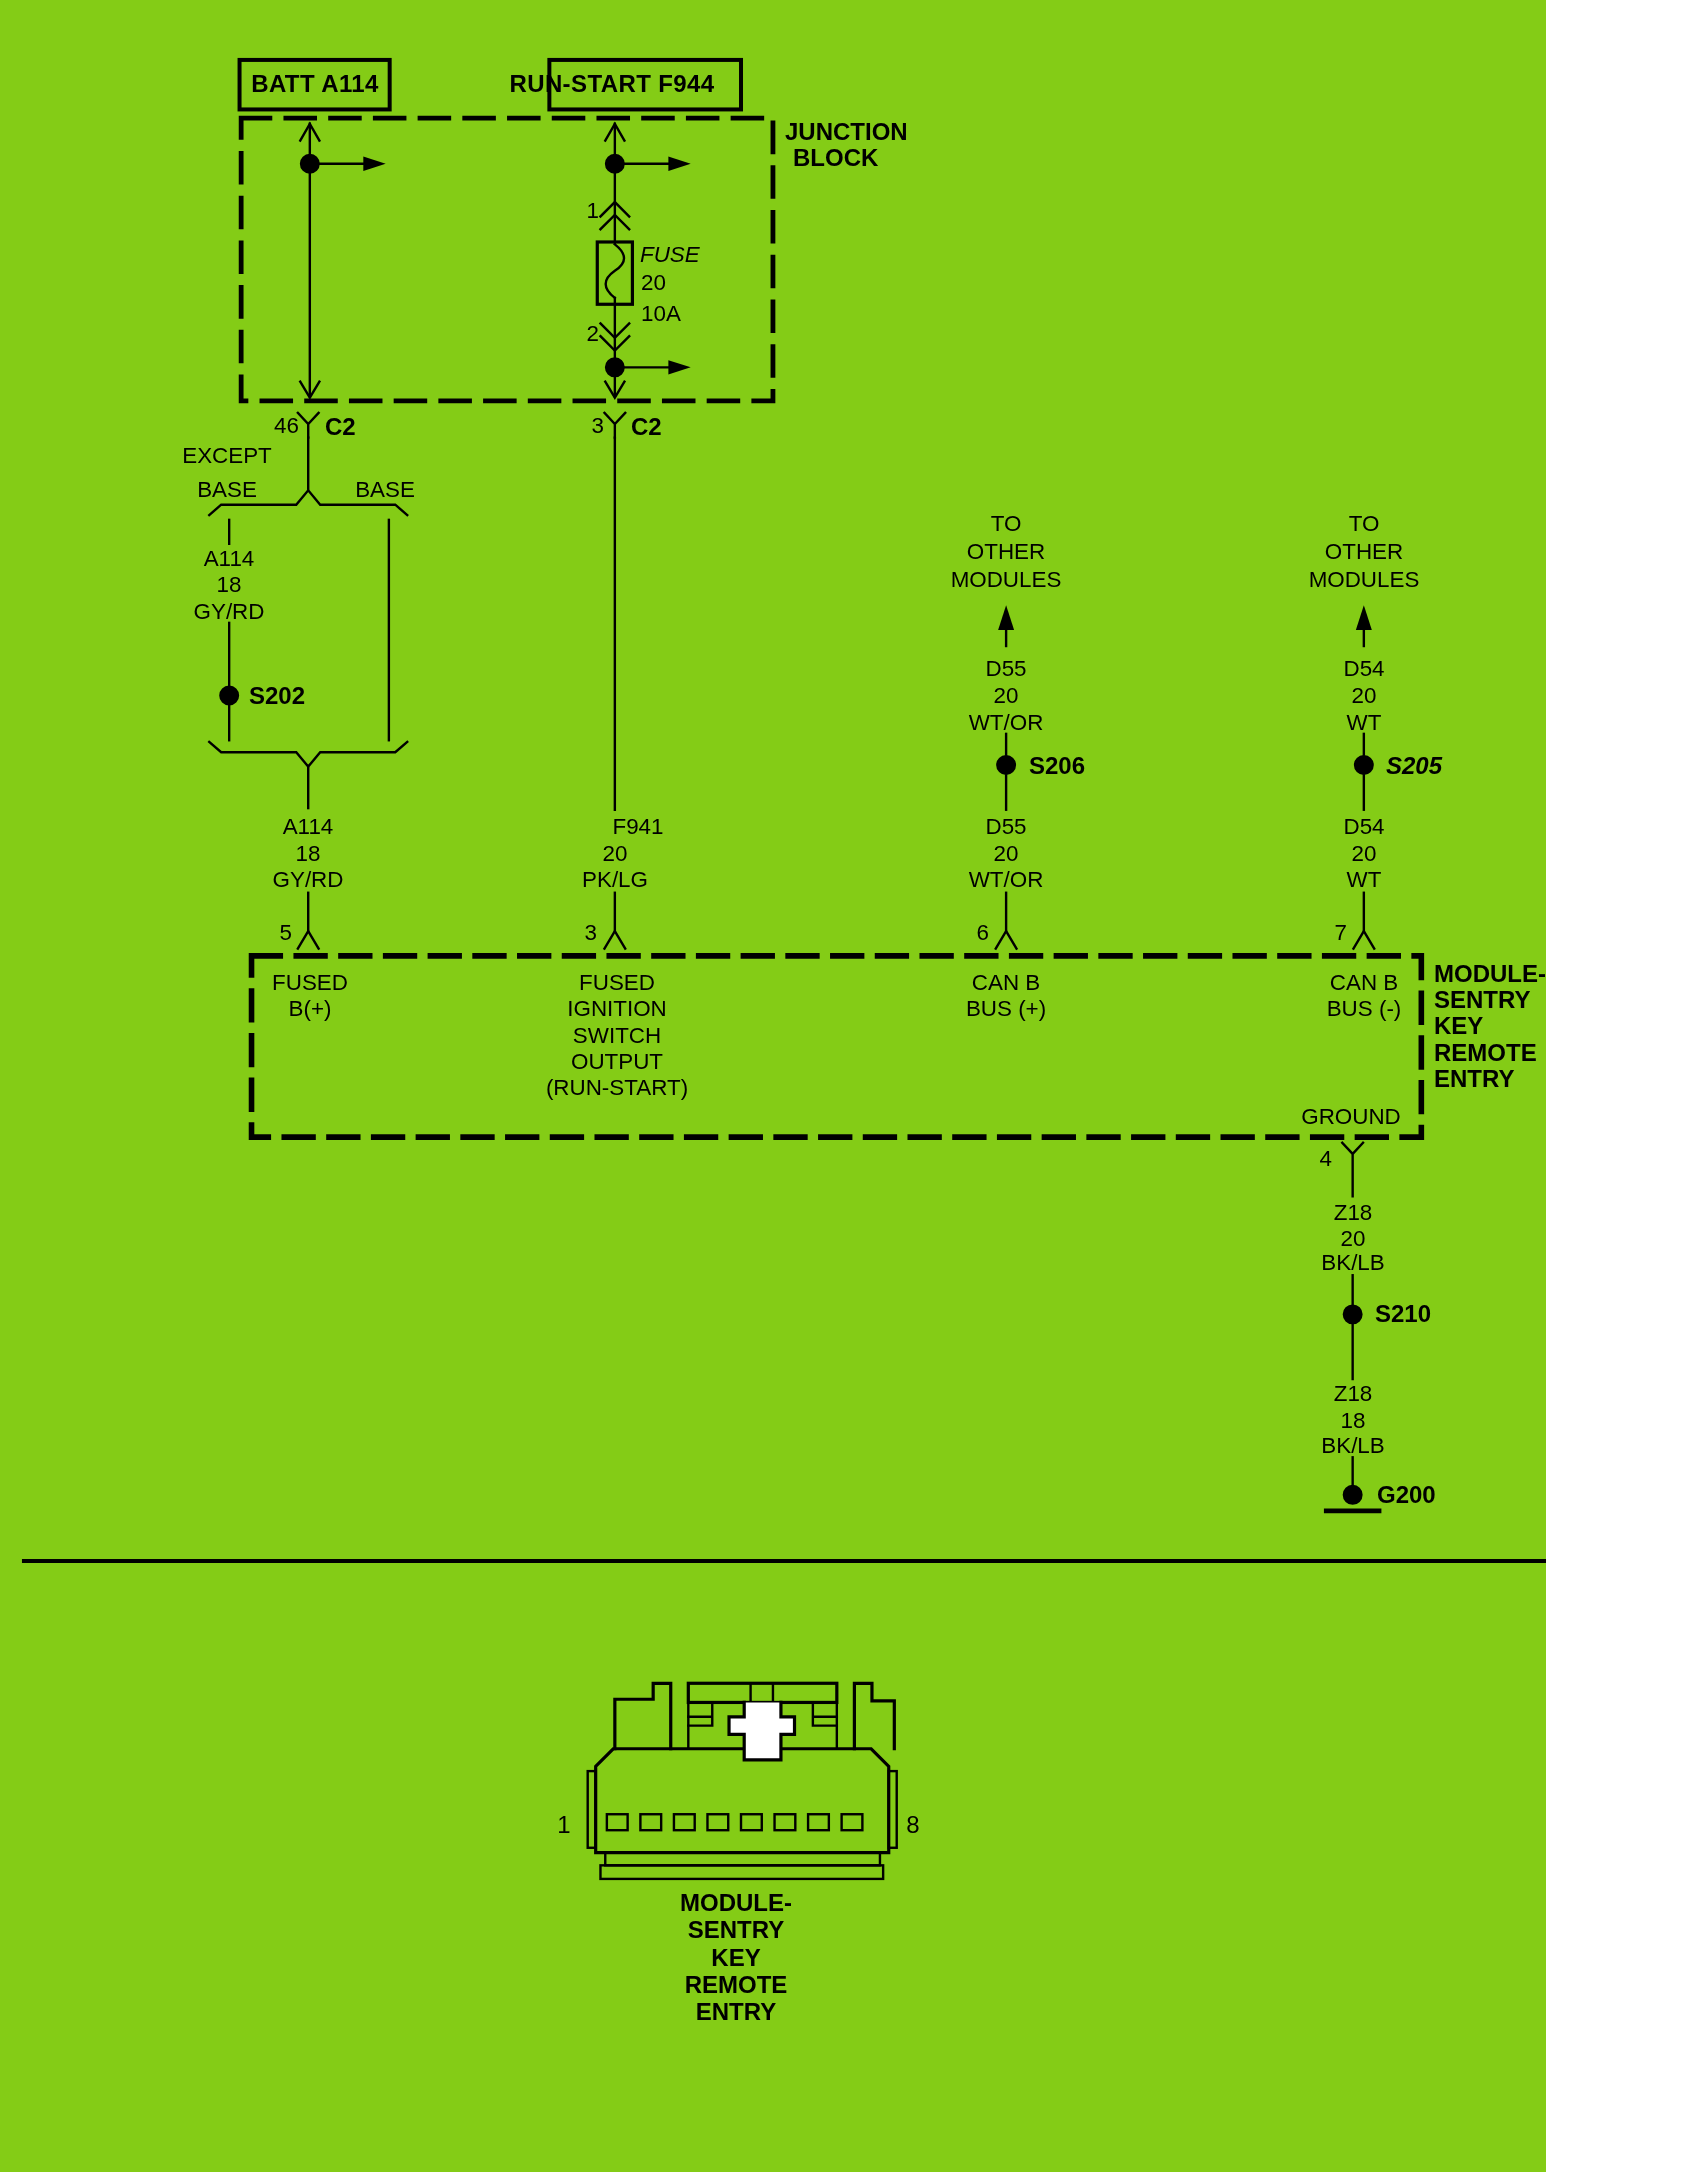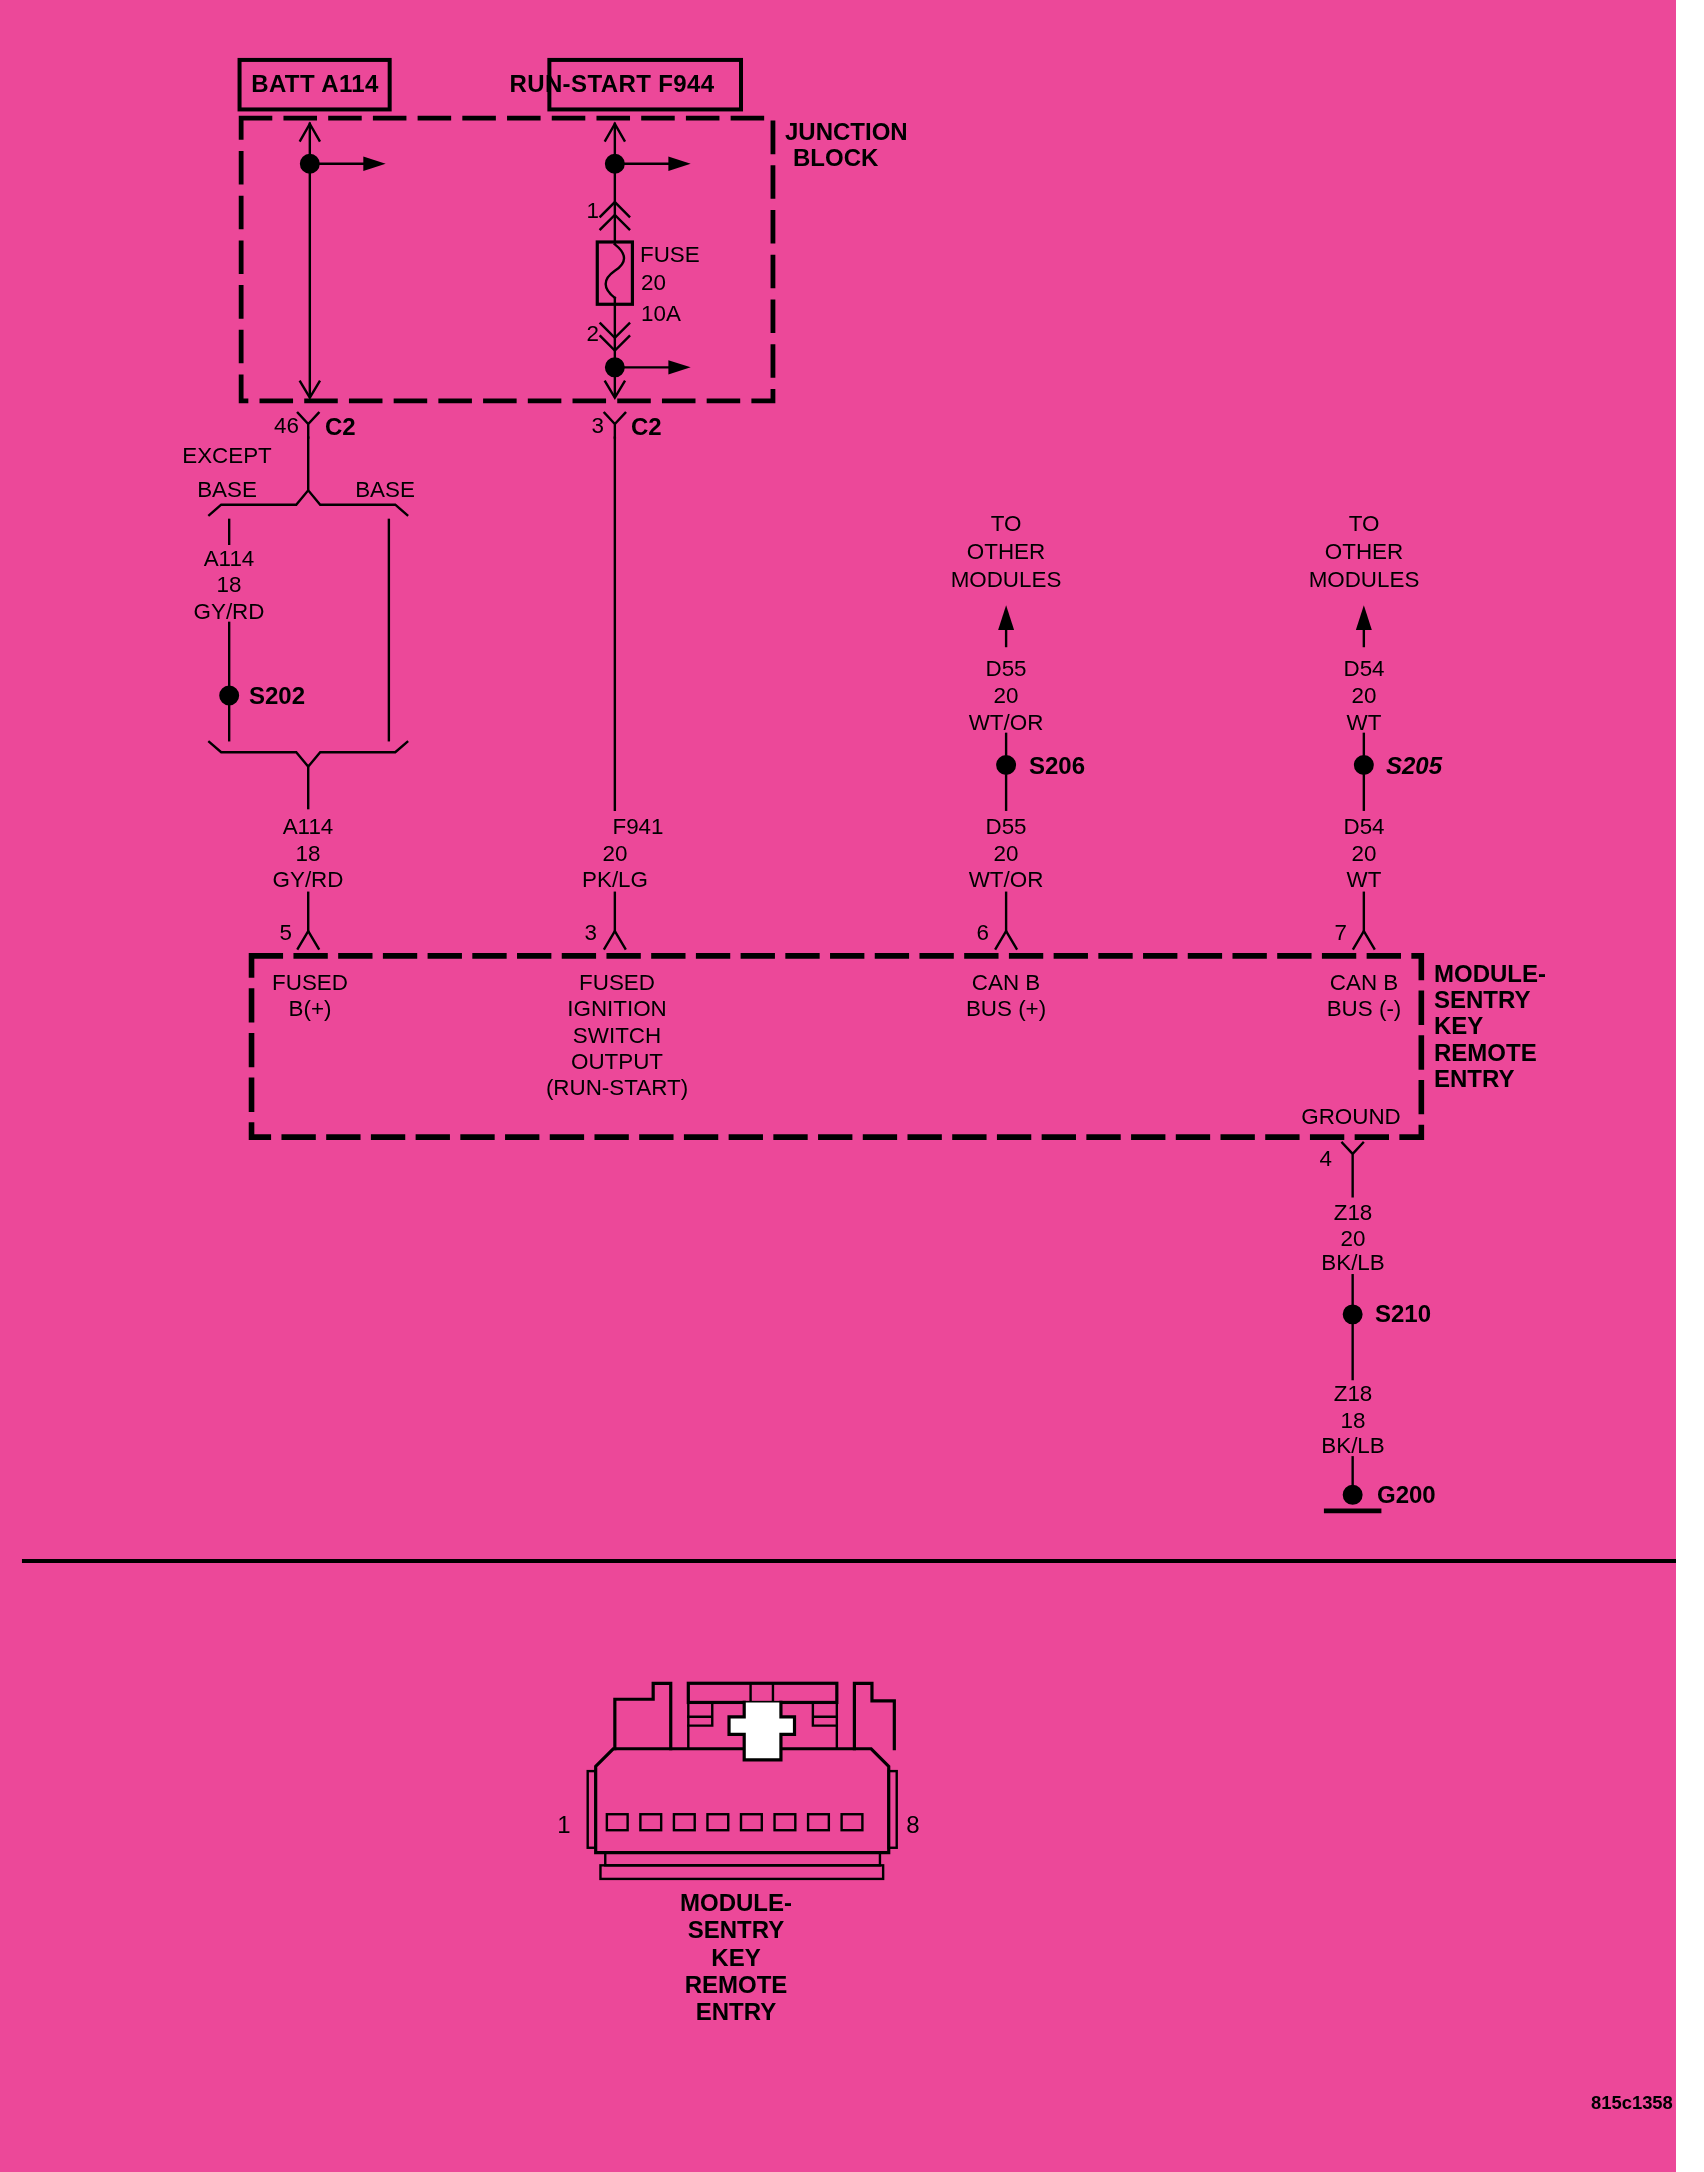--- a/index.html
+++ b/index.html
@@ -1,16 +1,16 @@
 <!DOCTYPE html>
 <html style="font-size:12.8px"><head>
 <meta charset="utf-8">
 <style>
   html,body{margin:0;padding:0;background:#fff;}
-  .stage{position:relative;width:1676px;height:2172px;background:#ec4899;overflow:hidden;
+  .stage{position:relative;width:1546px;height:2172px;background:#84cc16;overflow:hidden;
          font-family:"Liberation Sans","DejaVu Sans",sans-serif;color:#000;}
   svg{position:absolute;left:0;top:0;}
   .t{position:absolute;font-size:22.4px;line-height:1;white-space:nowrap;color:#000;}
   .b{font-weight:700;font-size:24px;}
   .c{transform:translateX(-50%);}
   .r{transform:translateX(-100%);}
   .box-label{font-weight:700;font-size:24px;letter-spacing:0.4px;}
   .idcode{font-weight:700;font-size:18.4px;}
   .big{font-size:24px;}
 </style>
@@ -142,21 +142,21 @@
   </g>
 </svg>
 
 <div class="t box-label c" style="left:315px;top:72px;">BATT A114</div>
 <div class="t box-label c" style="left:612px;top:72px;">RUN-START F944</div>
 
 <div class="t b" style="left:785px;top:120px;">JUNCTION</div>
 <div class="t b" style="left:785px;top:146px;margin-left:8px;">BLOCK</div>
 
 <div class="t r" style="left:599px;top:200px;">1</div>
-<div class="t" style="left:640px;top:244px;">FUSE</div>
+<div class="t" style="left:640px;top:244px;font-style:italic;">FUSE</div>
 <div class="t" style="left:641px;top:272px;">20</div>
 <div class="t" style="left:641px;top:303px;">10A</div>
 <div class="t r" style="left:599px;top:323px;">2</div>
 
 <div class="t r" style="left:299px;top:415px;">46</div>
 <div class="t b" style="left:325px;top:415px;">C2</div>
 <div class="t r" style="left:604px;top:415px;">3</div>
 <div class="t b" style="left:631px;top:415px;">C2</div>
 
 <div class="t c" style="left:227px;top:445px;">EXCEPT</div>

